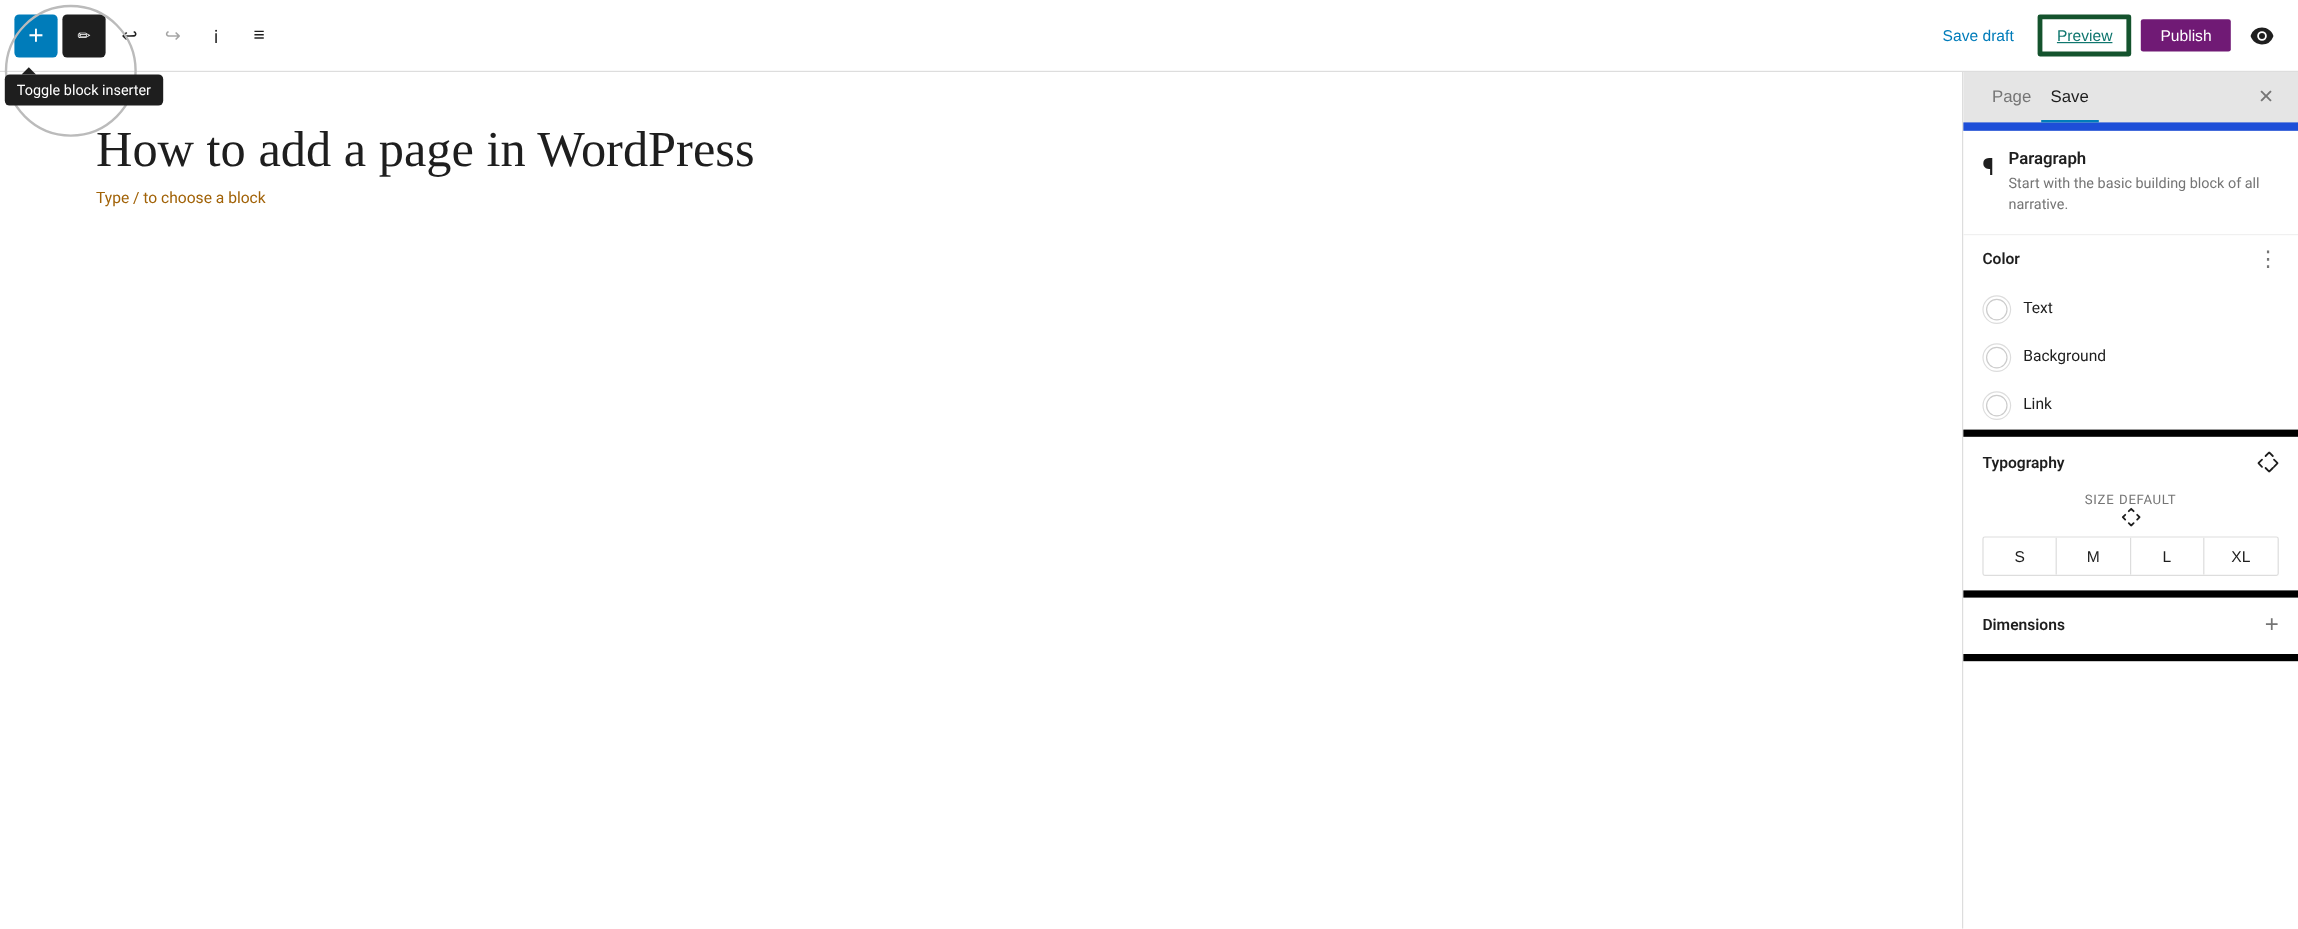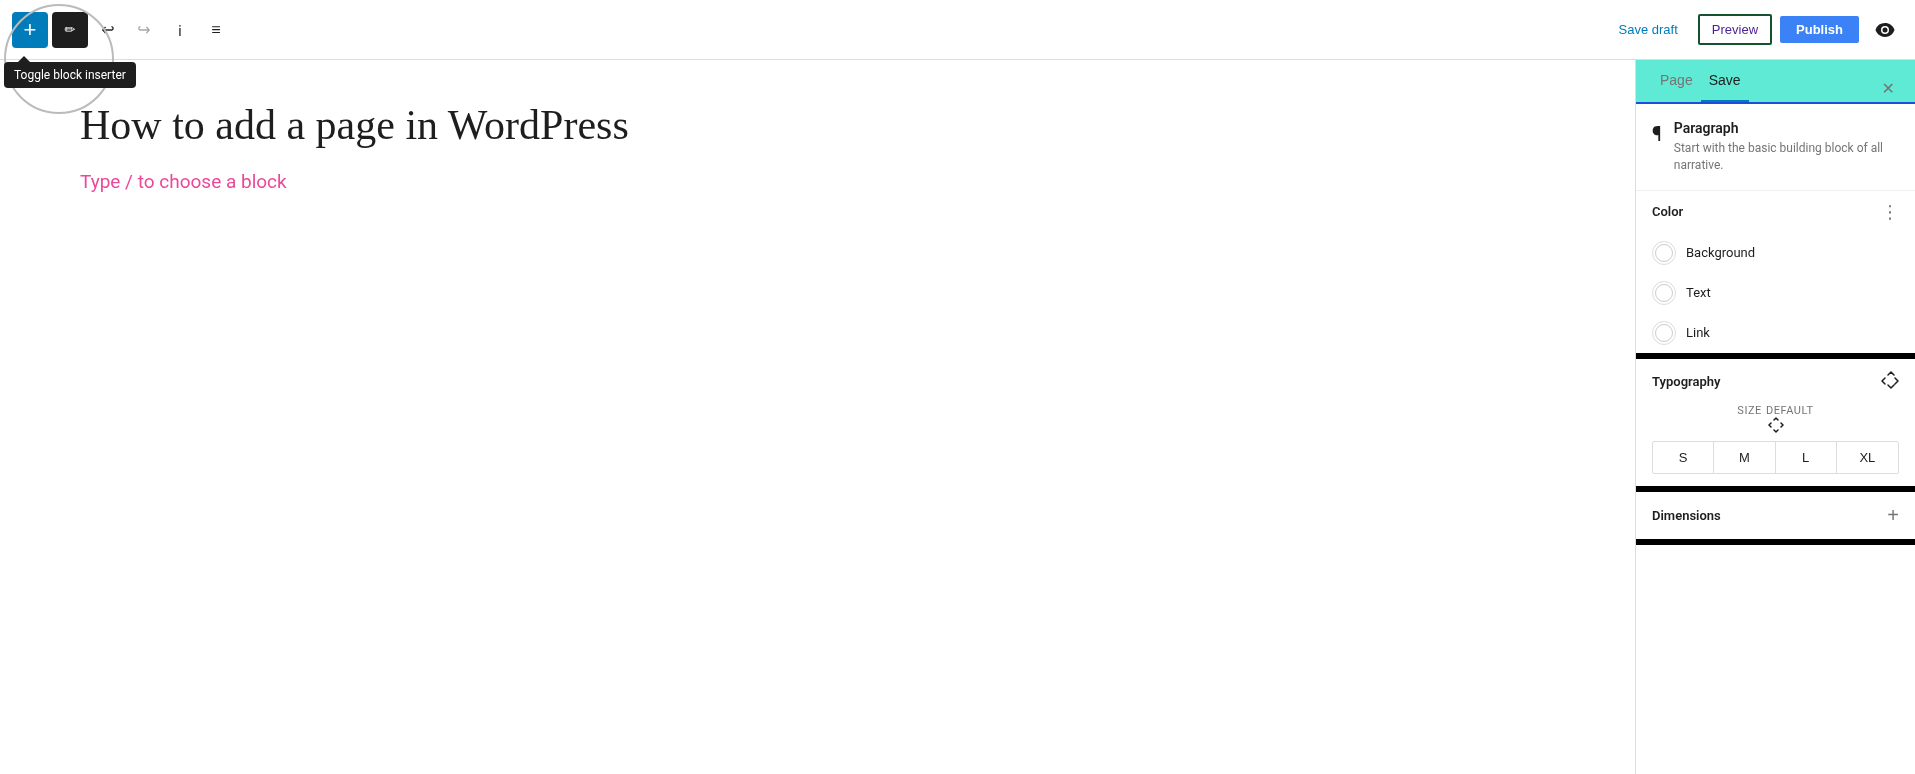--- a/index.html
+++ b/index.html
@@ -29,27 +29,27 @@
       width: 32px; height: 32px; background: transparent; border: none;
       border-radius: 4px; cursor: pointer; display: flex; align-items: center;
       justify-content: center; color: #1e1e1e; font-size: 16px;
     }
 
     .btn-save-draft {
       background: transparent; border: none; cursor: pointer;
       color: #007cba; font-size: 13px; padding: 6px 12px;
     }
     .btn-preview {
-      background: transparent; border: 2px solid #14532d; border-radius: 2px;
-      cursor: pointer; color: #4c1d95; font-size: 13px; padding: 6px 12px;
+      background: transparent; border: 4px solid #14532d; border-radius: 2px;
+      cursor: pointer; color: #0f766e; font-size: 13px; padding: 6px 12px; text-decoration: underline;
     }
     .btn-publish {
-      background: #3b82f6; border: none; border-radius: 2px;
+      background: #701a75; border: none; border-radius: 2px;
       cursor: pointer; color: white; font-size: 13px; padding: 6px 16px;
-      font-weight: 700;
+      font-weight: 400;
     }
     .btn-settings {
       width: 36px; height: 36px; background: transparent; border: none;
       border-radius: 4px; cursor: pointer; display: flex; align-items: center;
       justify-content: center; color: #1e1e1e;
     }
 
     
     .tooltip-bubble {
       position: absolute; left: 4px; top: 62px;
@@ -75,35 +75,35 @@
     
     .editor-area {
       flex: 1; padding: 40px 80px; overflow-y: auto; background: #fff;
     }
     .page-title {
       font-size: 42px; font-weight: 300; color: #1e1e1e;
       line-height: 1.2; 
       font-family: Georgia, serif;
     }
     .block-placeholder {
-      font-size: 19px; color: #ec4899; margin-top: 20px;
+      font-size: 13px; color: #a16207; margin-top: 8px;
     }
 
     
     .sidebar {
       width: 280px; border-left: 1px solid #ddd;
       display: flex; flex-direction: column; background: #fff;
       overflow-y: auto;
     }
 
     
     .sidebar-tabs {
-      display: flex; border-bottom: 2px solid #1d4ed8;
-      position: sticky; top: 0; background: #5eead4; z-index: 5;
-      align-items: flex-end; padding: 0 16px;
+      display: flex; border-bottom: 7px solid #1d4ed8;
+      position: sticky; top: 0; background: #e5e5e5; z-index: 5;
+      align-items: center; padding: 0 16px;
     }
     .sidebar-tab {
       padding: 12px 8px; font-size: 14px; cursor: pointer;
       color: #757575; border-bottom: 2px solid transparent;
       background: transparent; border-top: none; border-left: none; border-right: none;
     }
     .sidebar-tab.active {
       color: #1e1e1e; border-bottom: 2px solid #007cba; font-weight: 500;
     }
     .sidebar-close {
@@ -252,27 +252,27 @@
 
     <div class="section">
       <div class="section-header">
         <span class="section-title">Color</span>
         <span class="section-action">⋮</span>
       </div>
       <div class="color-row">
         <div class="color-circle">
           <div class="color-circle-inner"></div>
         </div>
-        <span class="color-label">Background</span>
+        <span class="color-label">Text</span>
       </div>
       <div class="color-row">
         <div class="color-circle">
           <div class="color-circle-inner"></div>
         </div>
-        <span class="color-label">Text</span>
+        <span class="color-label">Background</span>
       </div>
       <div class="color-row">
         <div class="color-circle">
           <div class="color-circle-inner"></div>
         </div>
         <span class="color-label">Link</span>
       </div>
     </div>
 
     <div class="section">

